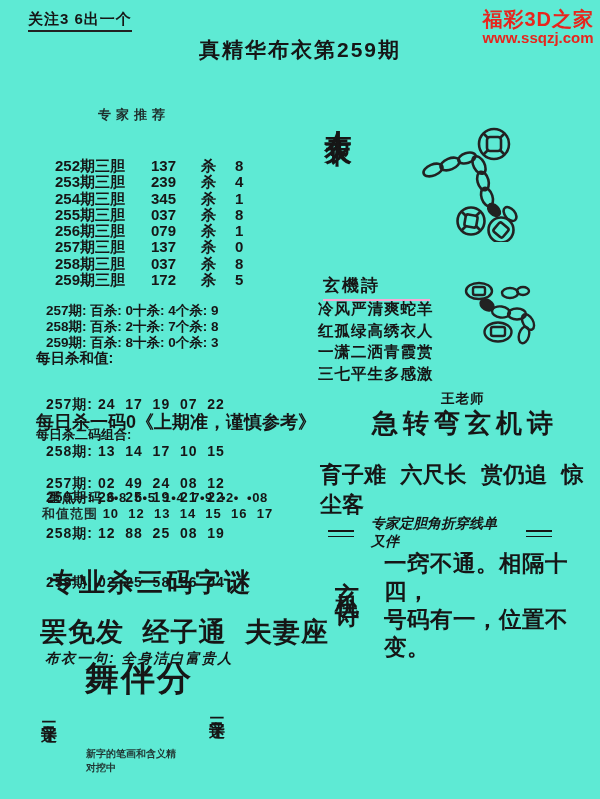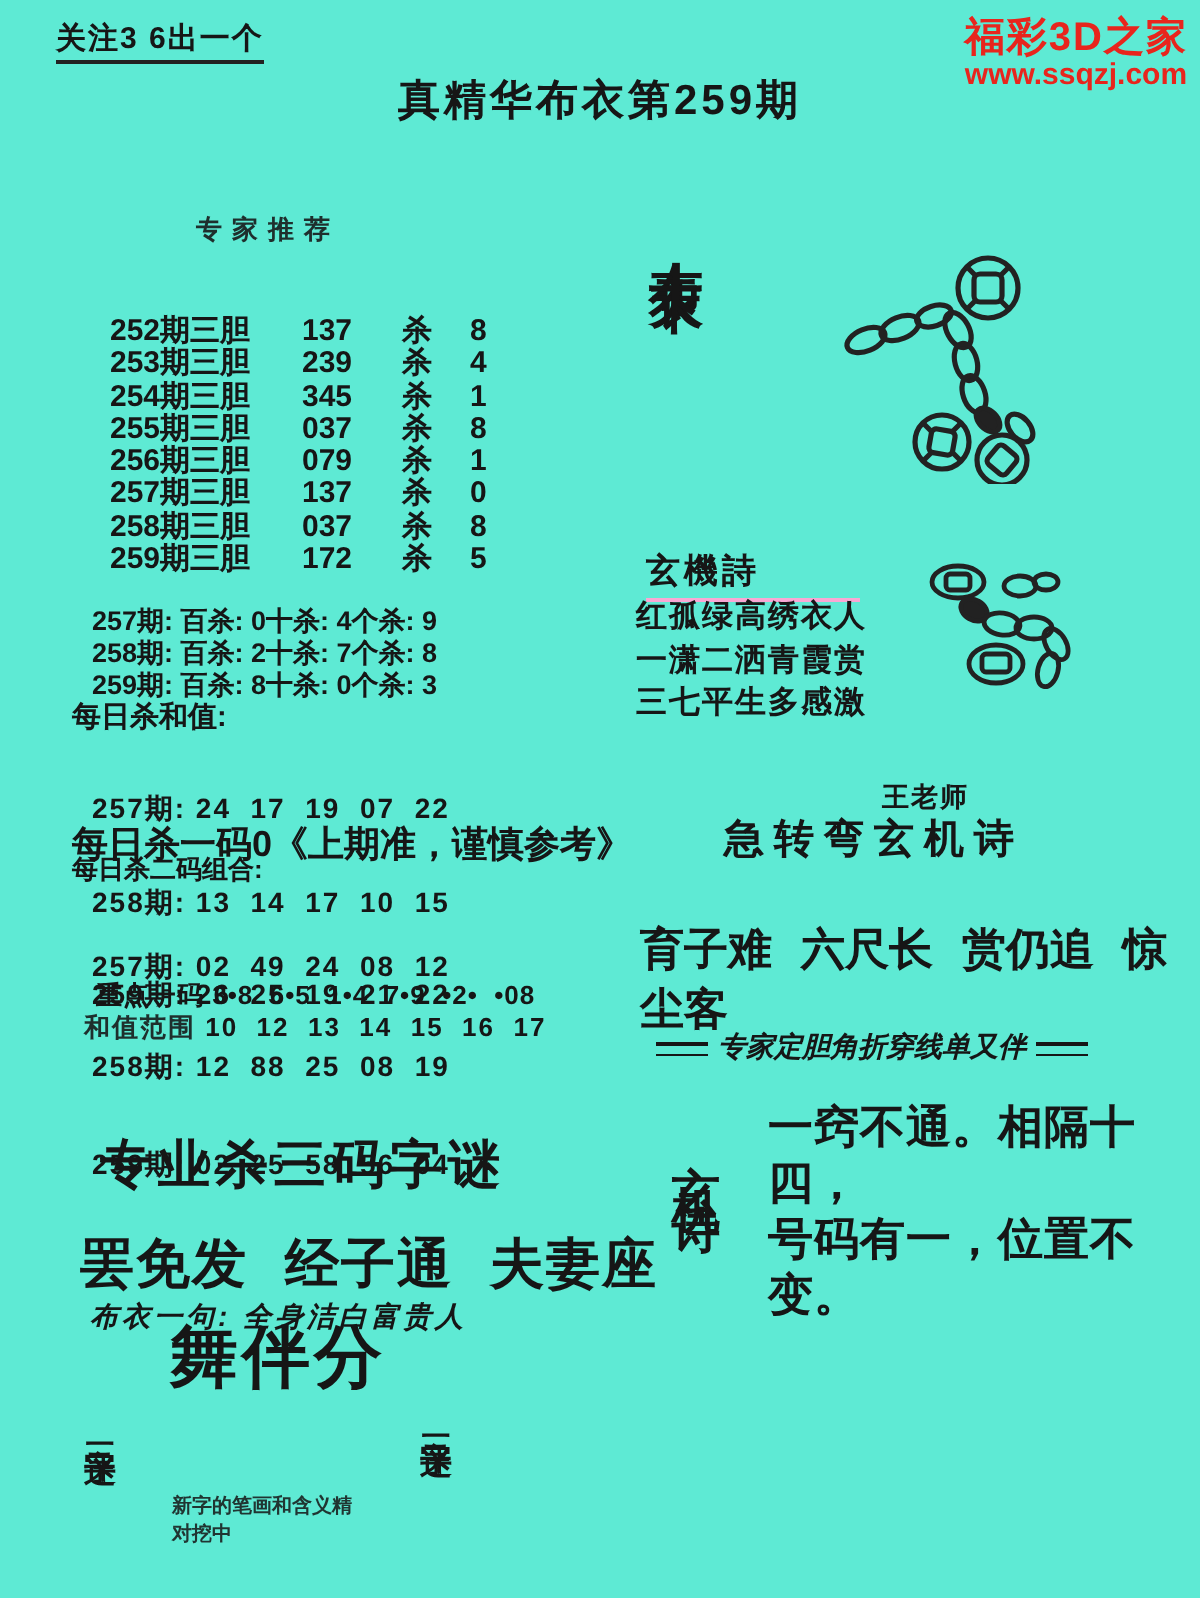--- a/index.html
+++ b/index.html
@@ -42,23 +42,23 @@
   .tri-left{left:38px;top:708px;font-size:16px;letter-spacing:3px;}
   .dance-word{left:85px;top:656px;font-size:34px;letter-spacing:2px;}
   .dance-note{left:86px;top:747px;font-size:10px;line-height:14px;opacity:.85;filter:blur(.2px);}
   .tri-right{left:206px;top:704px;font-size:16px;letter-spacing:3px;}
   
   .buyi-vert{left:320px;top:110px;font-size:27px;letter-spacing:4px;}
   .xj-header{left:323px;top:274px;width:107px;font-size:17px;border-bottom:2px solid #f9a8d4;padding-bottom:2px;letter-spacing:2px;}
   .xj-poem{left:318px;top:298px;font-size:15.5px;line-height:21.5px;letter-spacing:1px;}
   .pic-note{left:459px;top:357px;font-size:11.5px;line-height:13px;}
   .teacher{left:441px;top:390px;font-size:13.5px;letter-spacing:1px;}
-  .sharp-title{left:362px;top:406px;font-size:20px;letter-spacing:5px;font-family:"Liberation Serif","DejaVu Serif",serif;}
+  .sharp-title{left:372px;top:406px;font-size:26px;letter-spacing:5px;font-family:"Liberation Serif","DejaVu Serif",serif;}
   .sharp-line{left:320px;top:460px;font-size:22px;word-spacing:9px;font-family:"Liberation Serif","DejaVu Serif",serif;}
-  .divider{left:328px;top:515px;width:224px;display:flex;align-items:center;gap:5px;font-size:14px;font-style:italic;font-family:"Liberation Serif","DejaVu Serif",serif;}
+  .divider{left:328px;top:515px;width:224px;display:flex;align-items:center;gap:17px;font-size:14px;font-style:italic;font-family:"Liberation Serif","DejaVu Serif",serif;}
   .dash{flex:0 0 26px;height:4px;border-top:2px solid #161616;border-bottom:1px solid #161616;}
   .myst-vert{left:331px;top:563px;font-size:24px;letter-spacing:10px;}
   .myst-lines{left:384px;top:550px;font-size:22.5px;line-height:28px;letter-spacing:.5px;}
   svg{display:block;}
 </style>
 </head>
 <body>
 
 <div class="page">
 
@@ -182,20 +182,21 @@
         <line x1="65" y1="92" x2="61" y2="96"></line>
       <line x1="47" y1="110" x2="51" y2="106"></line>
         <line x1="65" y1="110" x2="61" y2="106"></line>
       <circle cx="86" cy="110" r="12.5"></circle>
       <rect x="80" y="104" width="12" height="12" rx="2.5" transform="rotate(40 86 110)"></rect>
     </svg>
   </div>
 
   <div class="abs xj-header">玄機詩</div>
   <div class="abs xj-poem">
+    <div>冷风严清爽蛇羊</div>
     <div>红孤绿高绣衣人</div>
     <div>一潇二洒青霞赏</div>
     <div>三七平生多感激</div>
   </div>
 
   <div class="abs" style="left:460px;top:280px;">
     <svg width="88" height="68" viewBox="0 0 88 68" fill="none" stroke="#222" stroke-width="2.4">
       <ellipse cx="19" cy="11" rx="13" ry="8"></ellipse>
       <rect x="13" y="7" width="12" height="8" rx="2"></rect>
       <ellipse cx="50" cy="13" rx="8" ry="5"></ellipse>

